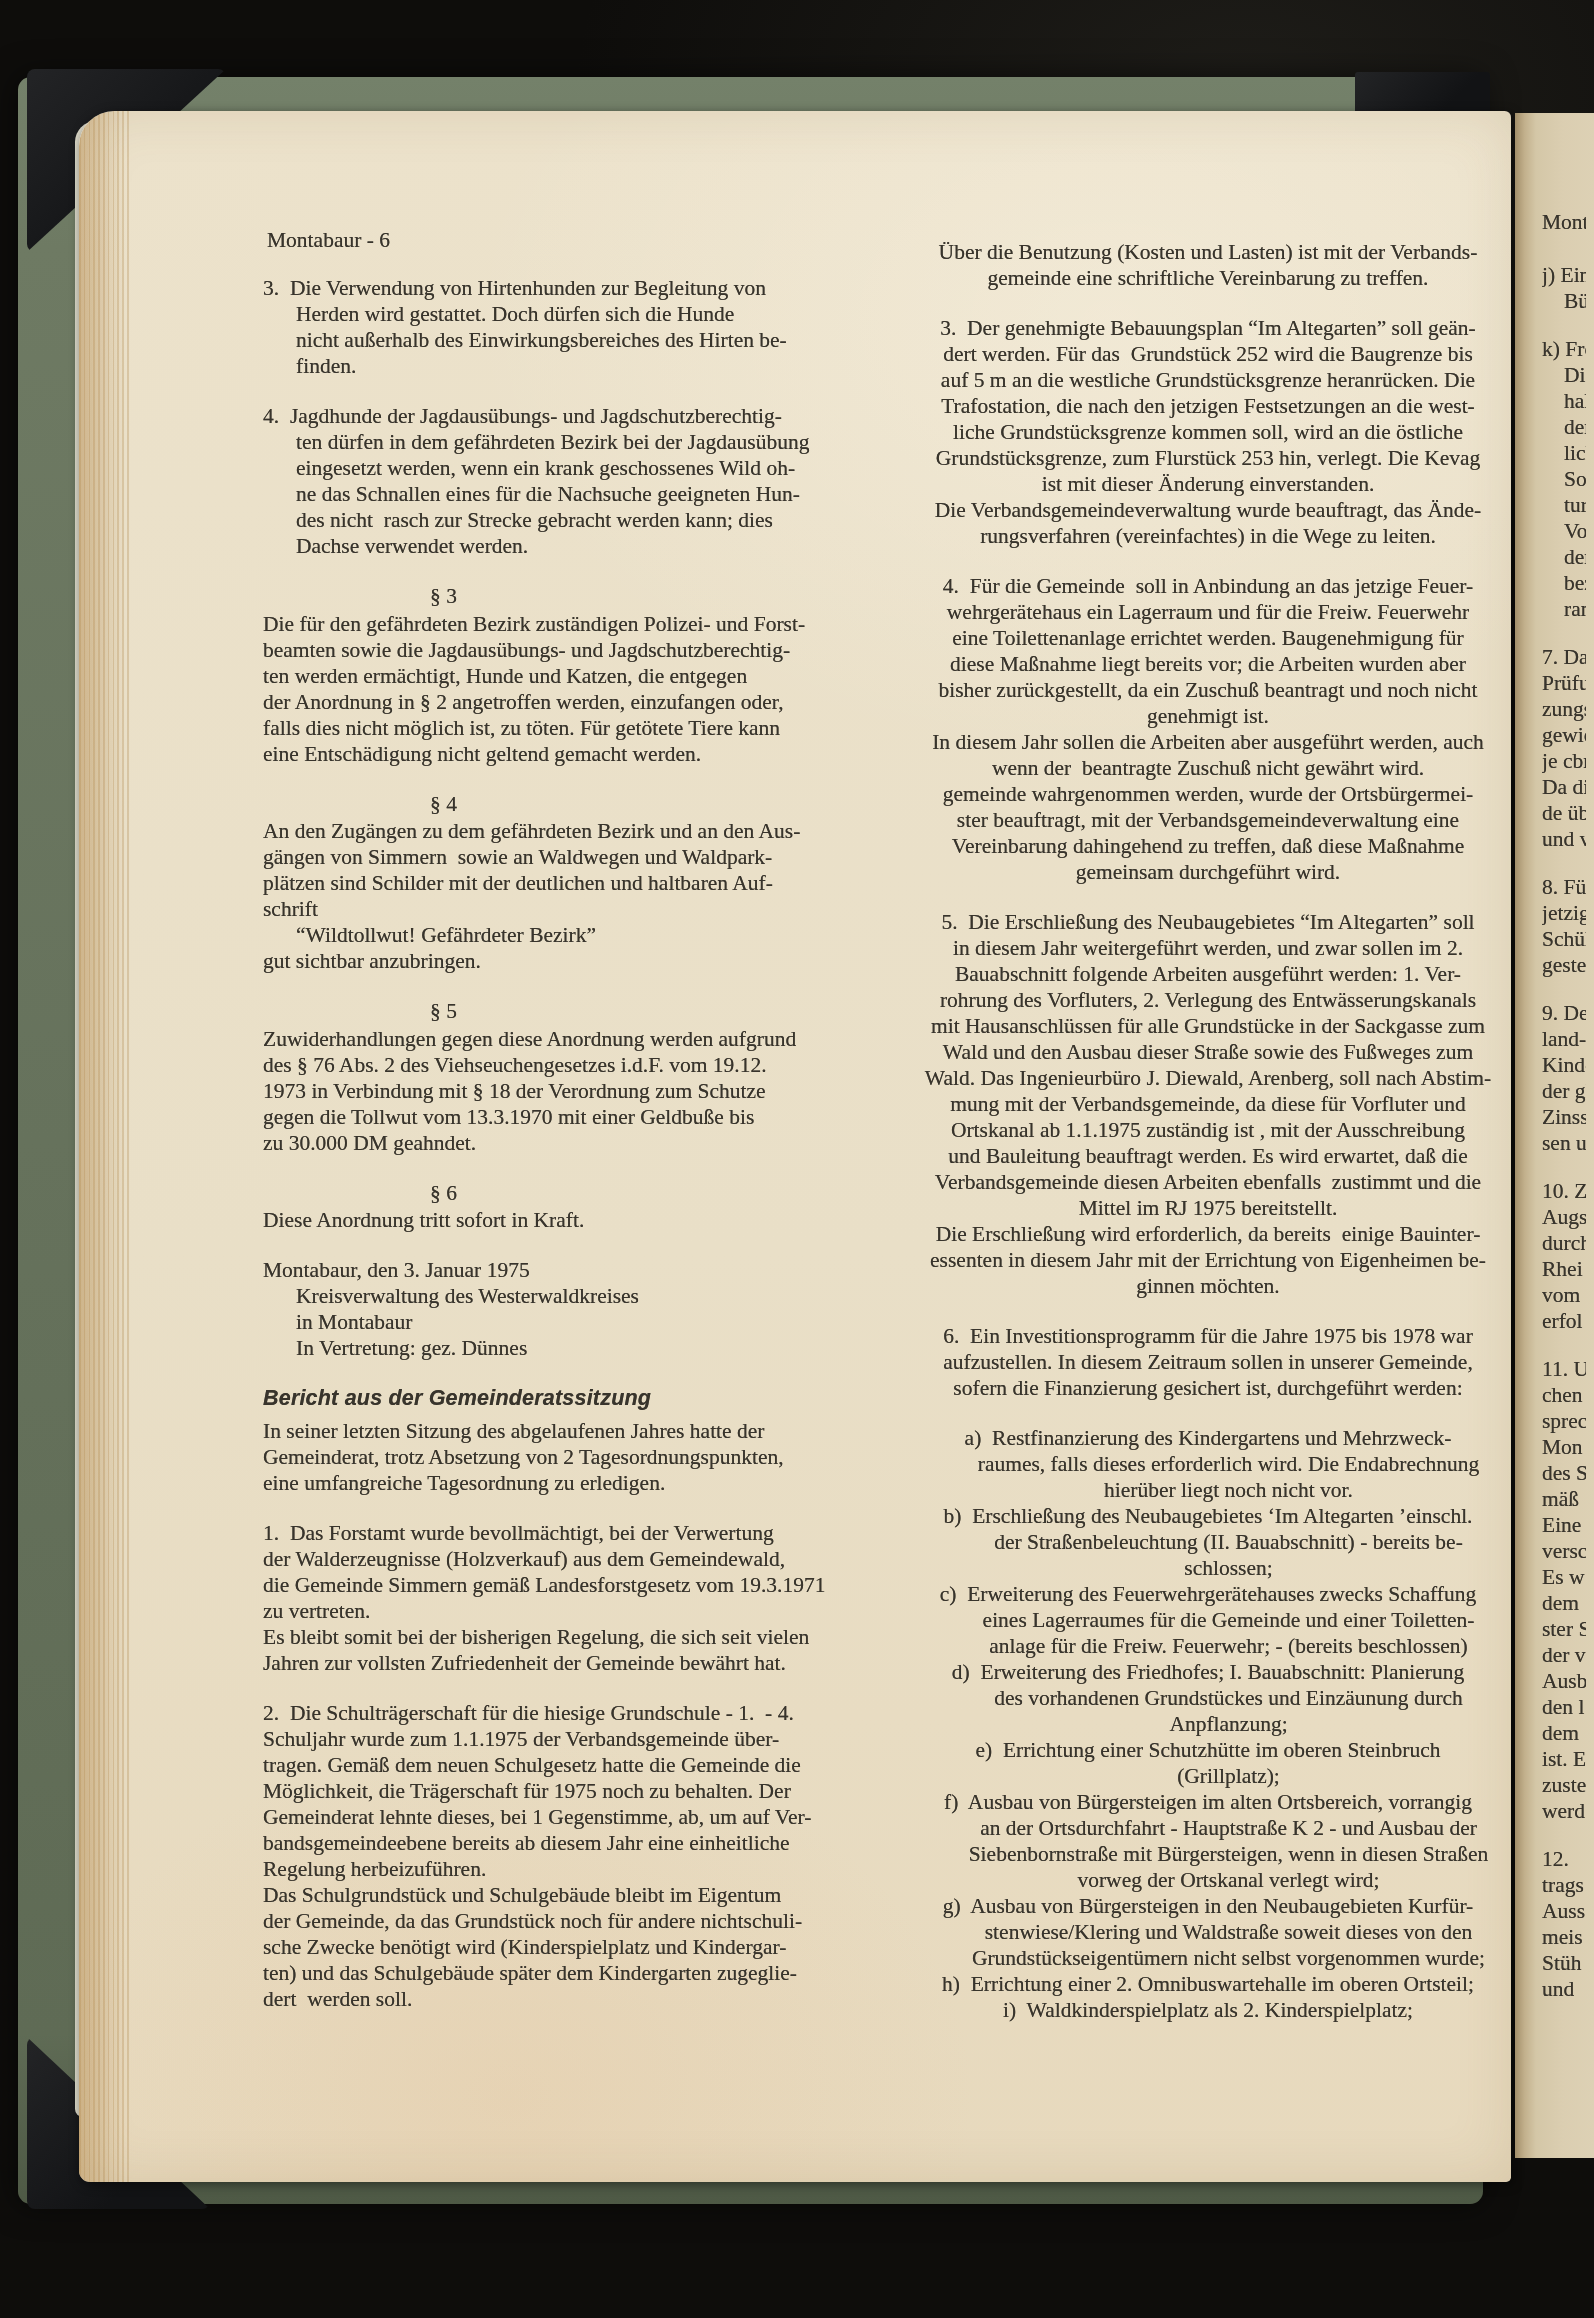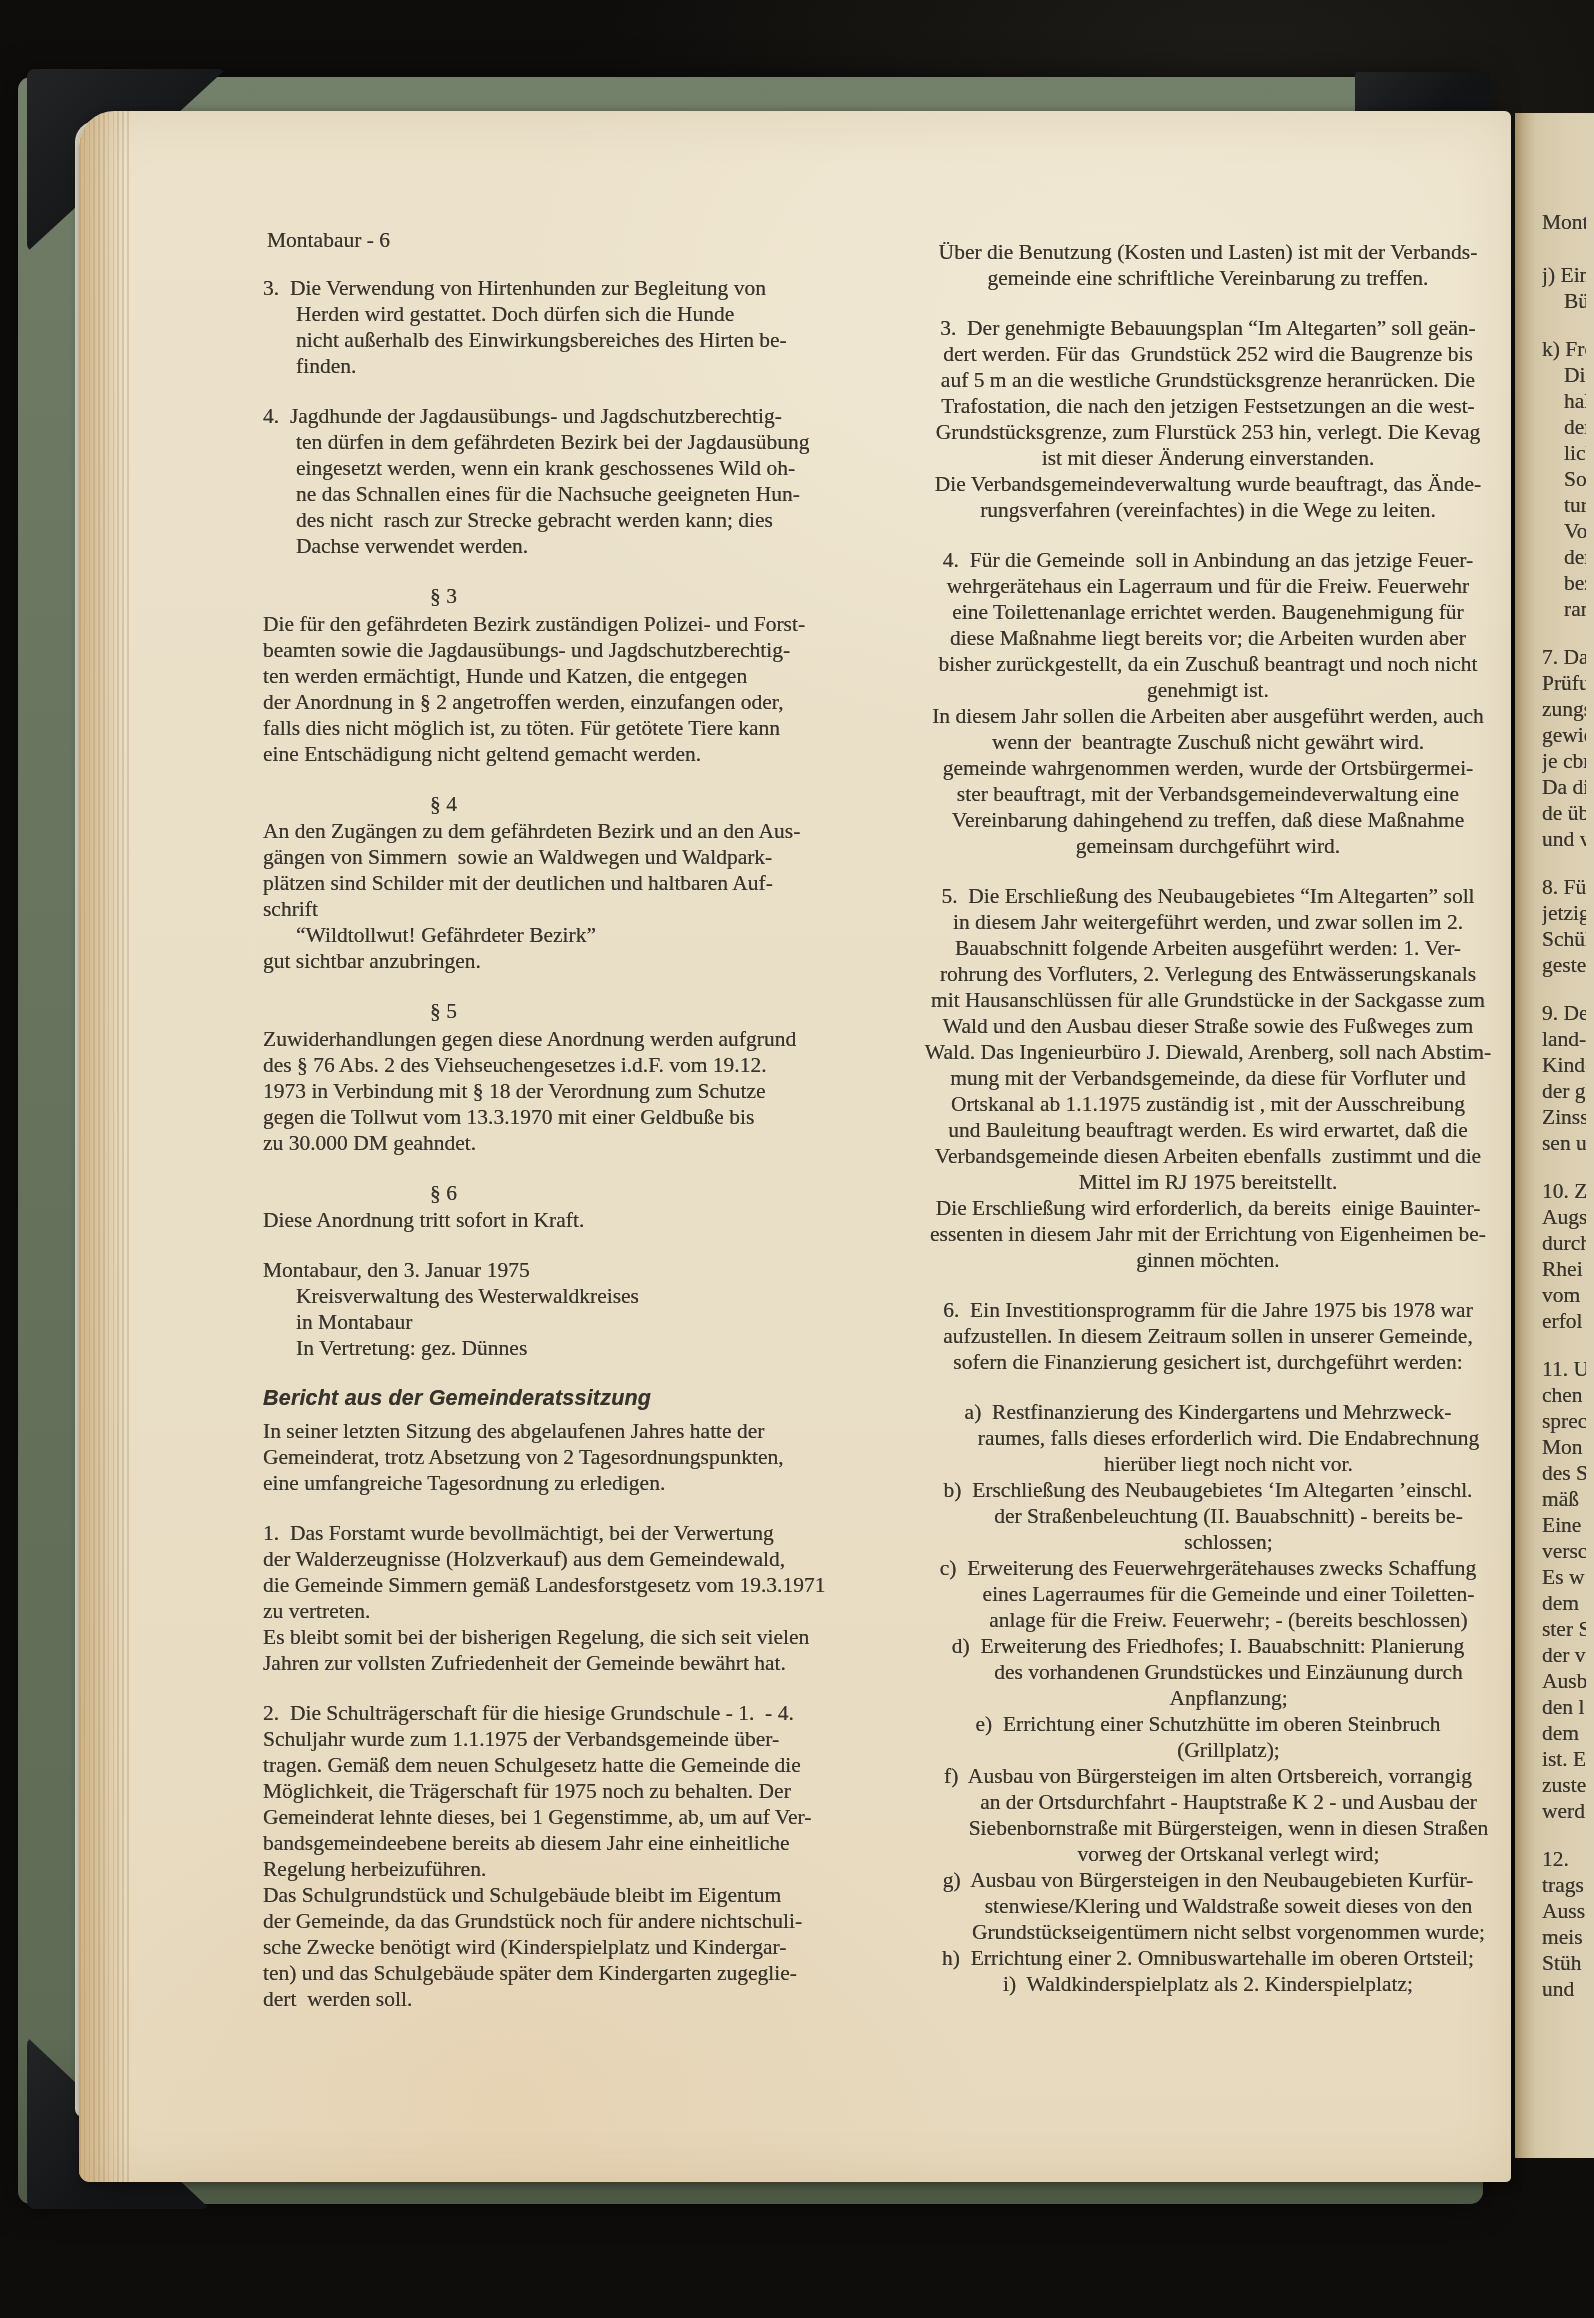--- a/index.html
+++ b/index.html
@@ -185,20 +185,21 @@
   <div class="abs txt" id="col-right">
       <div class="block p">
         <div class="line i0">Über die Benutzung (Kosten und Lasten) ist mit der Verbands-</div>
         <div class="line i0">gemeinde eine schriftliche Vereinbarung zu treffen.</div>
       </div>
       <div class="block p">
         <div class="line i0">3.  Der genehmigte Bebauungsplan “Im Altegarten” soll geän-</div>
         <div class="line i0">dert werden. Für das  Grundstück 252 wird die Baugrenze bis</div>
         <div class="line i0">auf 5 m an die westliche Grundstücksgrenze heranrücken. Die</div>
         <div class="line i0">Trafostation, die nach den jetzigen Festsetzungen an die west-</div>
+        <div class="line i0">liche Grundstücksgrenze kommen soll, wird an die östliche</div>
         <div class="line i0">Grundstücksgrenze, zum Flurstück 253 hin, verlegt. Die Kevag</div>
         <div class="line i0">ist mit dieser Änderung einverstanden.</div>
         <div class="line i0">Die Verbandsgemeindeverwaltung wurde beauftragt, das Ände-</div>
         <div class="line i0">rungsverfahren (vereinfachtes) in die Wege zu leiten.</div>
       </div>
       <div class="block p">
         <div class="line i0">4.  Für die Gemeinde  soll in Anbindung an das jetzige Feuer-</div>
         <div class="line i0">wehrgerätehaus ein Lagerraum und für die Freiw. Feuerwehr</div>
         <div class="line i0">eine Toilettenanlage errichtet werden. Baugenehmigung für</div>
         <div class="line i0">diese Maßnahme liegt bereits vor; die Arbeiten wurden aber</div>

